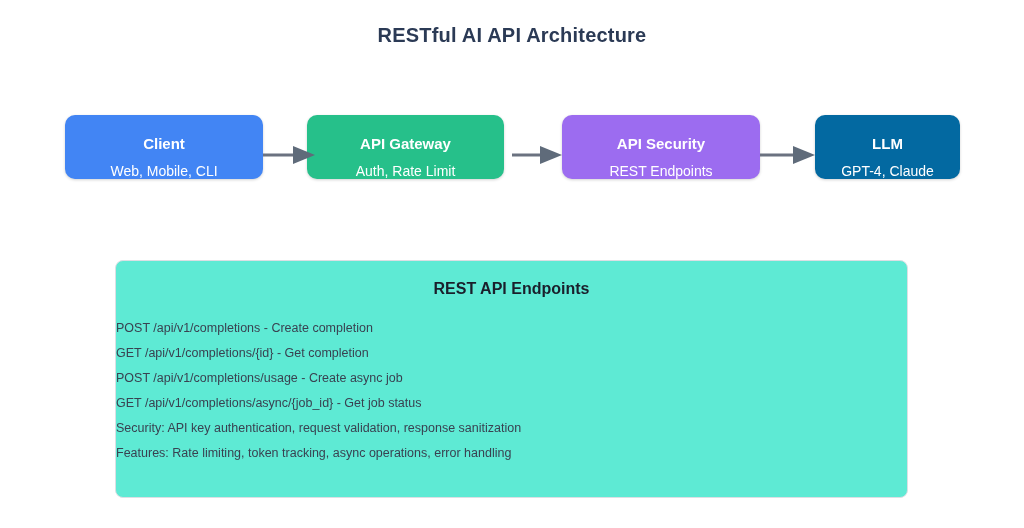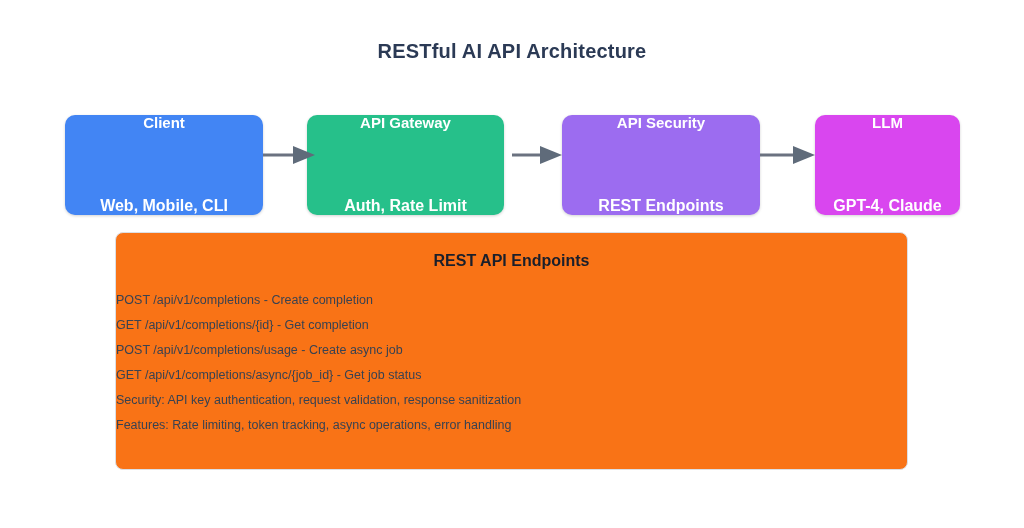--- a/index.html
+++ b/index.html
@@ -17,53 +17,53 @@
   #canvas {
     position: relative;
     width: 1024px;
     height: 528px;
   }
 
   
   #diagram-title {
     position: absolute;
     left: 0;
-    top: 40px;
+    top: 24px;
     width: 1024px;
     text-align: center;
     font-size: 20px;
     font-weight: bold;
     color: #2b3a55;
     letter-spacing: 0.2px;
   }
 
   
   .flow-node {
     position: absolute;
     top: 115px;
-    height: 100px;
+    height: 64px;
     border-radius: 10px;
     display: flex;
     flex-direction: column;
     align-items: center;
-    justify-content: space-between;
+    justify-content: flex-end;
     box-shadow: 0 1px 3px rgba(0,0,0,0.18);
     box-sizing: border-box;
   }
   .flow-node .node-title {
     font-size: 15px;
     font-weight: bold;
     color: #ffffff;
     line-height: 1.1;
     margin-bottom: 11px;
     text-align: center;
   }
   .flow-node .node-sub {
-    font-size: 16px;
-    font-weight: bold;
+    font-size: 14px;
+    font-weight: normal;
     color: #ffffff;
     line-height: 1.1;
     text-align: center;
   }
 
   #node-client   { left: 65px;  width: 198px; }
   #node-gateway  { left: 307px; width: 197px; }
   #node-service  { left: 562px; width: 198px; }
   #node-llm      { left: 815px; width: 145px; }
 
@@ -121,21 +121,21 @@
   <div class="flow-node" id="node-gateway" style="background: rgb(38, 192, 138);">
     <div class="node-title">API Gateway</div>
     <div class="node-sub">Auth, Rate Limit</div>
   </div>
 
   <div class="flow-node" id="node-service" style="background: rgb(156, 108, 240);">
     <div class="node-title">API Security</div>
     <div class="node-sub">REST Endpoints</div>
   </div>
 
-  <div class="flow-node" id="node-llm" style="background: #d946ef;">
+  <div class="flow-node" id="node-llm" style="background: #0369a1;">
     <div class="node-title">LLM</div>
     <div class="node-sub">GPT-4, Claude</div>
   </div>
 
   <div class="flow-arrow" id="arrow-1">
     <svg width="100%" height="28" viewBox="0 0 52 28" preserveAspectRatio="none">
       <line x1="0" y1="14" x2="33" y2="14" stroke="#6b7280" stroke-width="3"></line>
       <polygon points="30,5 52,14 30,23" fill="#5f6b7a"></polygon>
     </svg>
   </div>
@@ -147,21 +147,21 @@
     </svg>
   </div>
 
   <div class="flow-arrow" id="arrow-3">
     <svg width="100%" height="28" viewBox="0 0 55 28" preserveAspectRatio="none">
       <line x1="0" y1="14" x2="36" y2="14" stroke="#6b7280" stroke-width="3"></line>
       <polygon points="33,5 55,14 33,23" fill="#5f6b7a"></polygon>
     </svg>
   </div>
 
-  <div id="endpoints-panel" style="background: #f97316; border-color: rgb(220, 223, 228);">
+  <div id="endpoints-panel" style="background: #5eead4; border-color: rgb(220, 223, 228); margin-top: 28px;">
     <div id="endpoints-heading">REST API Endpoints</div>
     <div id="endpoints-list">
       <div class="endpoint-line">POST /api/v1/completions - Create completion</div>
       <div class="endpoint-line">GET /api/v1/completions/{id} - Get completion</div>
       <div class="endpoint-line">POST /api/v1/completions/usage - Create async job</div>
       <div class="endpoint-line">GET /api/v1/completions/async/{job_id} - Get job status</div>
       <div class="endpoint-line">Security: API key authentication, request validation, response sanitization</div>
       <div class="endpoint-line">Features: Rate limiting, token tracking, async operations, error handling</div>
     </div>
   </div>

